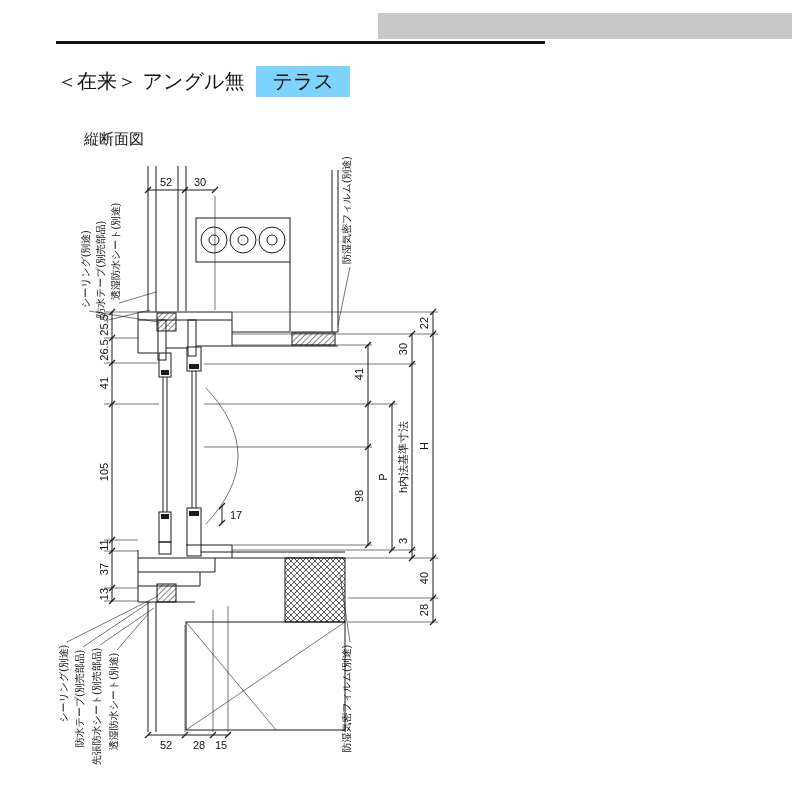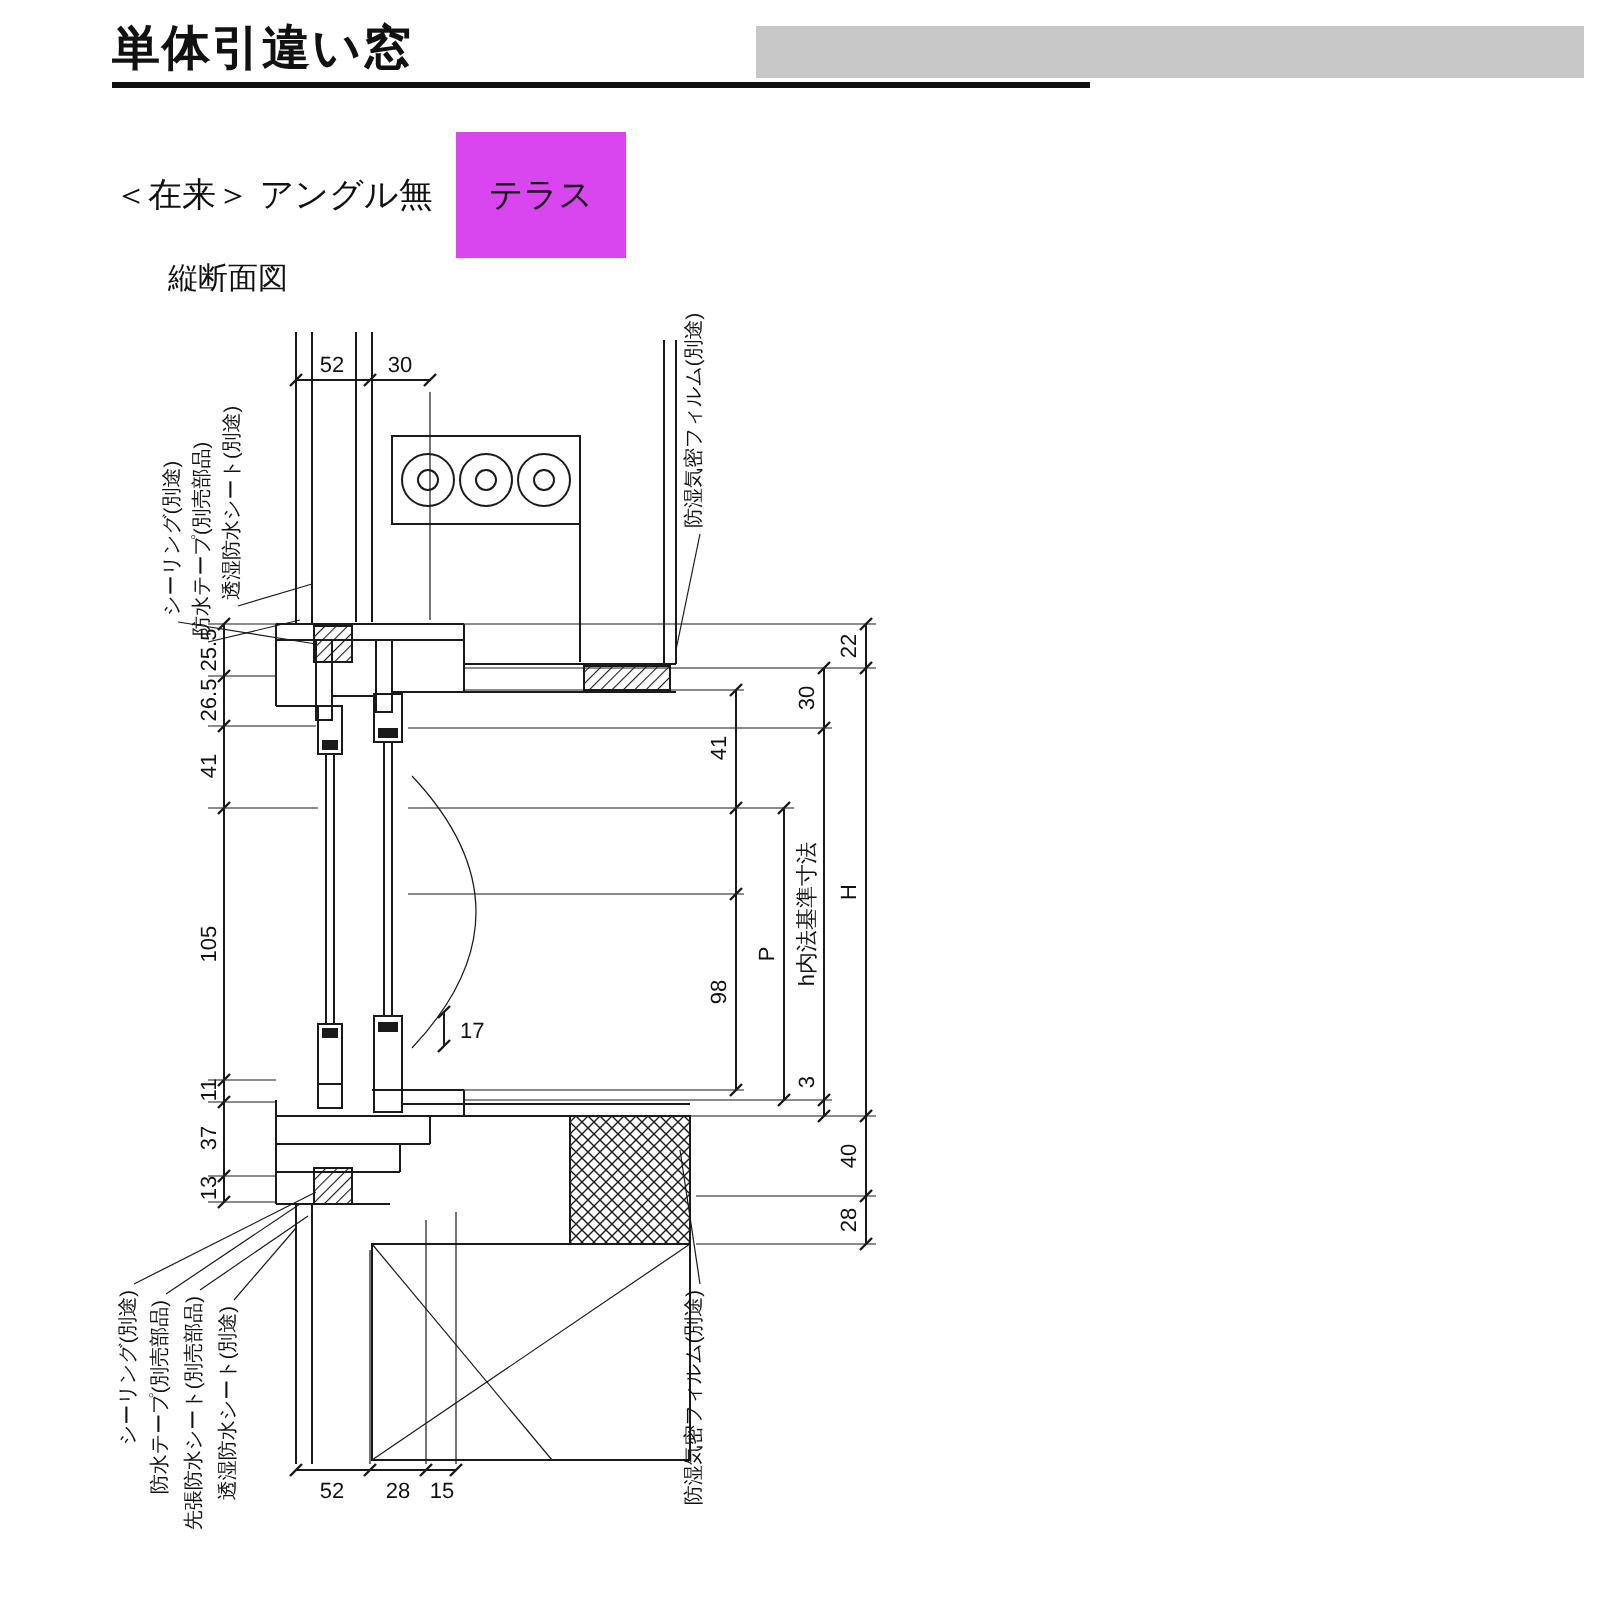--- a/index.html
+++ b/index.html
@@ -6,40 +6,39 @@
   html,body { background:#fff; }
   body {
     width:800px; height:800px; position:relative; overflow:hidden;
     font-family:"Liberation Sans", sans-serif; color:#111;
   }
   .gray-bar { position:absolute; left:378px; top:13px; width:414px; height:26px; background:#c8c8c8; }
   .title-row { position:absolute; left:56px; top:8px; display:flex; align-items:baseline; gap:10px; z-index:2; }
   .title-row .t1 { font-size:24px; font-weight:bold; letter-spacing:1px; }
   .title-row .t2 { font-size:18px; font-weight:bold; letter-spacing:1px; }
   .title-underline { position:absolute; left:56px; top:41px; width:489px; height:3px; background:#111; }
-  .variant-row { position:absolute; left:57px; top:66px; display:flex; align-items:center; font-size:17px; }
-  .variant-row .badge { background:#d946ef; padding:20px 16px; margin-left:12px; }
+  .variant-row { position:absolute; left:57px; top:66px; display:flex; align-items:center; font-size:20px; }
+  .variant-row .badge { background:#7dd3fc; padding:2px 16px; margin-left:12px; }
   .view-label { position:absolute; left:84px; top:130px; font-size:15px;text-align:center; }
   svg.drawing { position:absolute; left:0; top:0; }
   svg text { font-family:"Liberation Sans", sans-serif; fill:#111; }
   svg .ln   { stroke:#1a1a1a; stroke-width:1;   fill:none; }
   svg .thin { stroke:#1a1a1a; stroke-width:0.6; fill:none; }
   svg .tick { stroke:#1a1a1a; stroke-width:1.2; fill:none; }
   svg .hatch  { fill:url(#hatch);  stroke:#1a1a1a; stroke-width:1; }
   svg .xhatch { fill:url(#xhatch); stroke:#1a1a1a; stroke-width:1; }
   svg .blk { fill:#1a1a1a; stroke:none; }
   svg .dim { font-size:11px; }
   svg .ann { font-size:10px; }
 </style>
 </head>
 <body>
 
 <div class="gray-bar"></div>
 <div class="title-row">
-  <span class="t1">単体引違い窓</span>
 </div>
 <div class="title-underline"></div>
 
 <div class="variant-row">
   <span>＜在来＞ アングル無</span>
   <span class="badge">テラス</span>
 </div>
 
 <div class="view-label">縦断面図</div>
 

